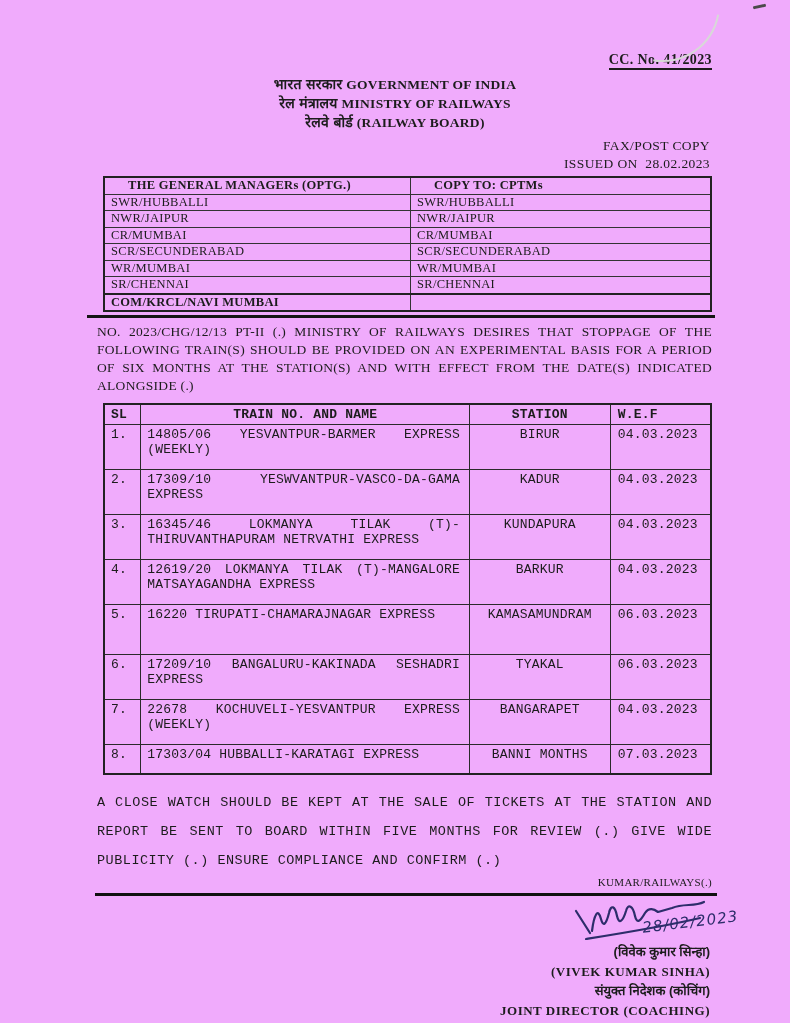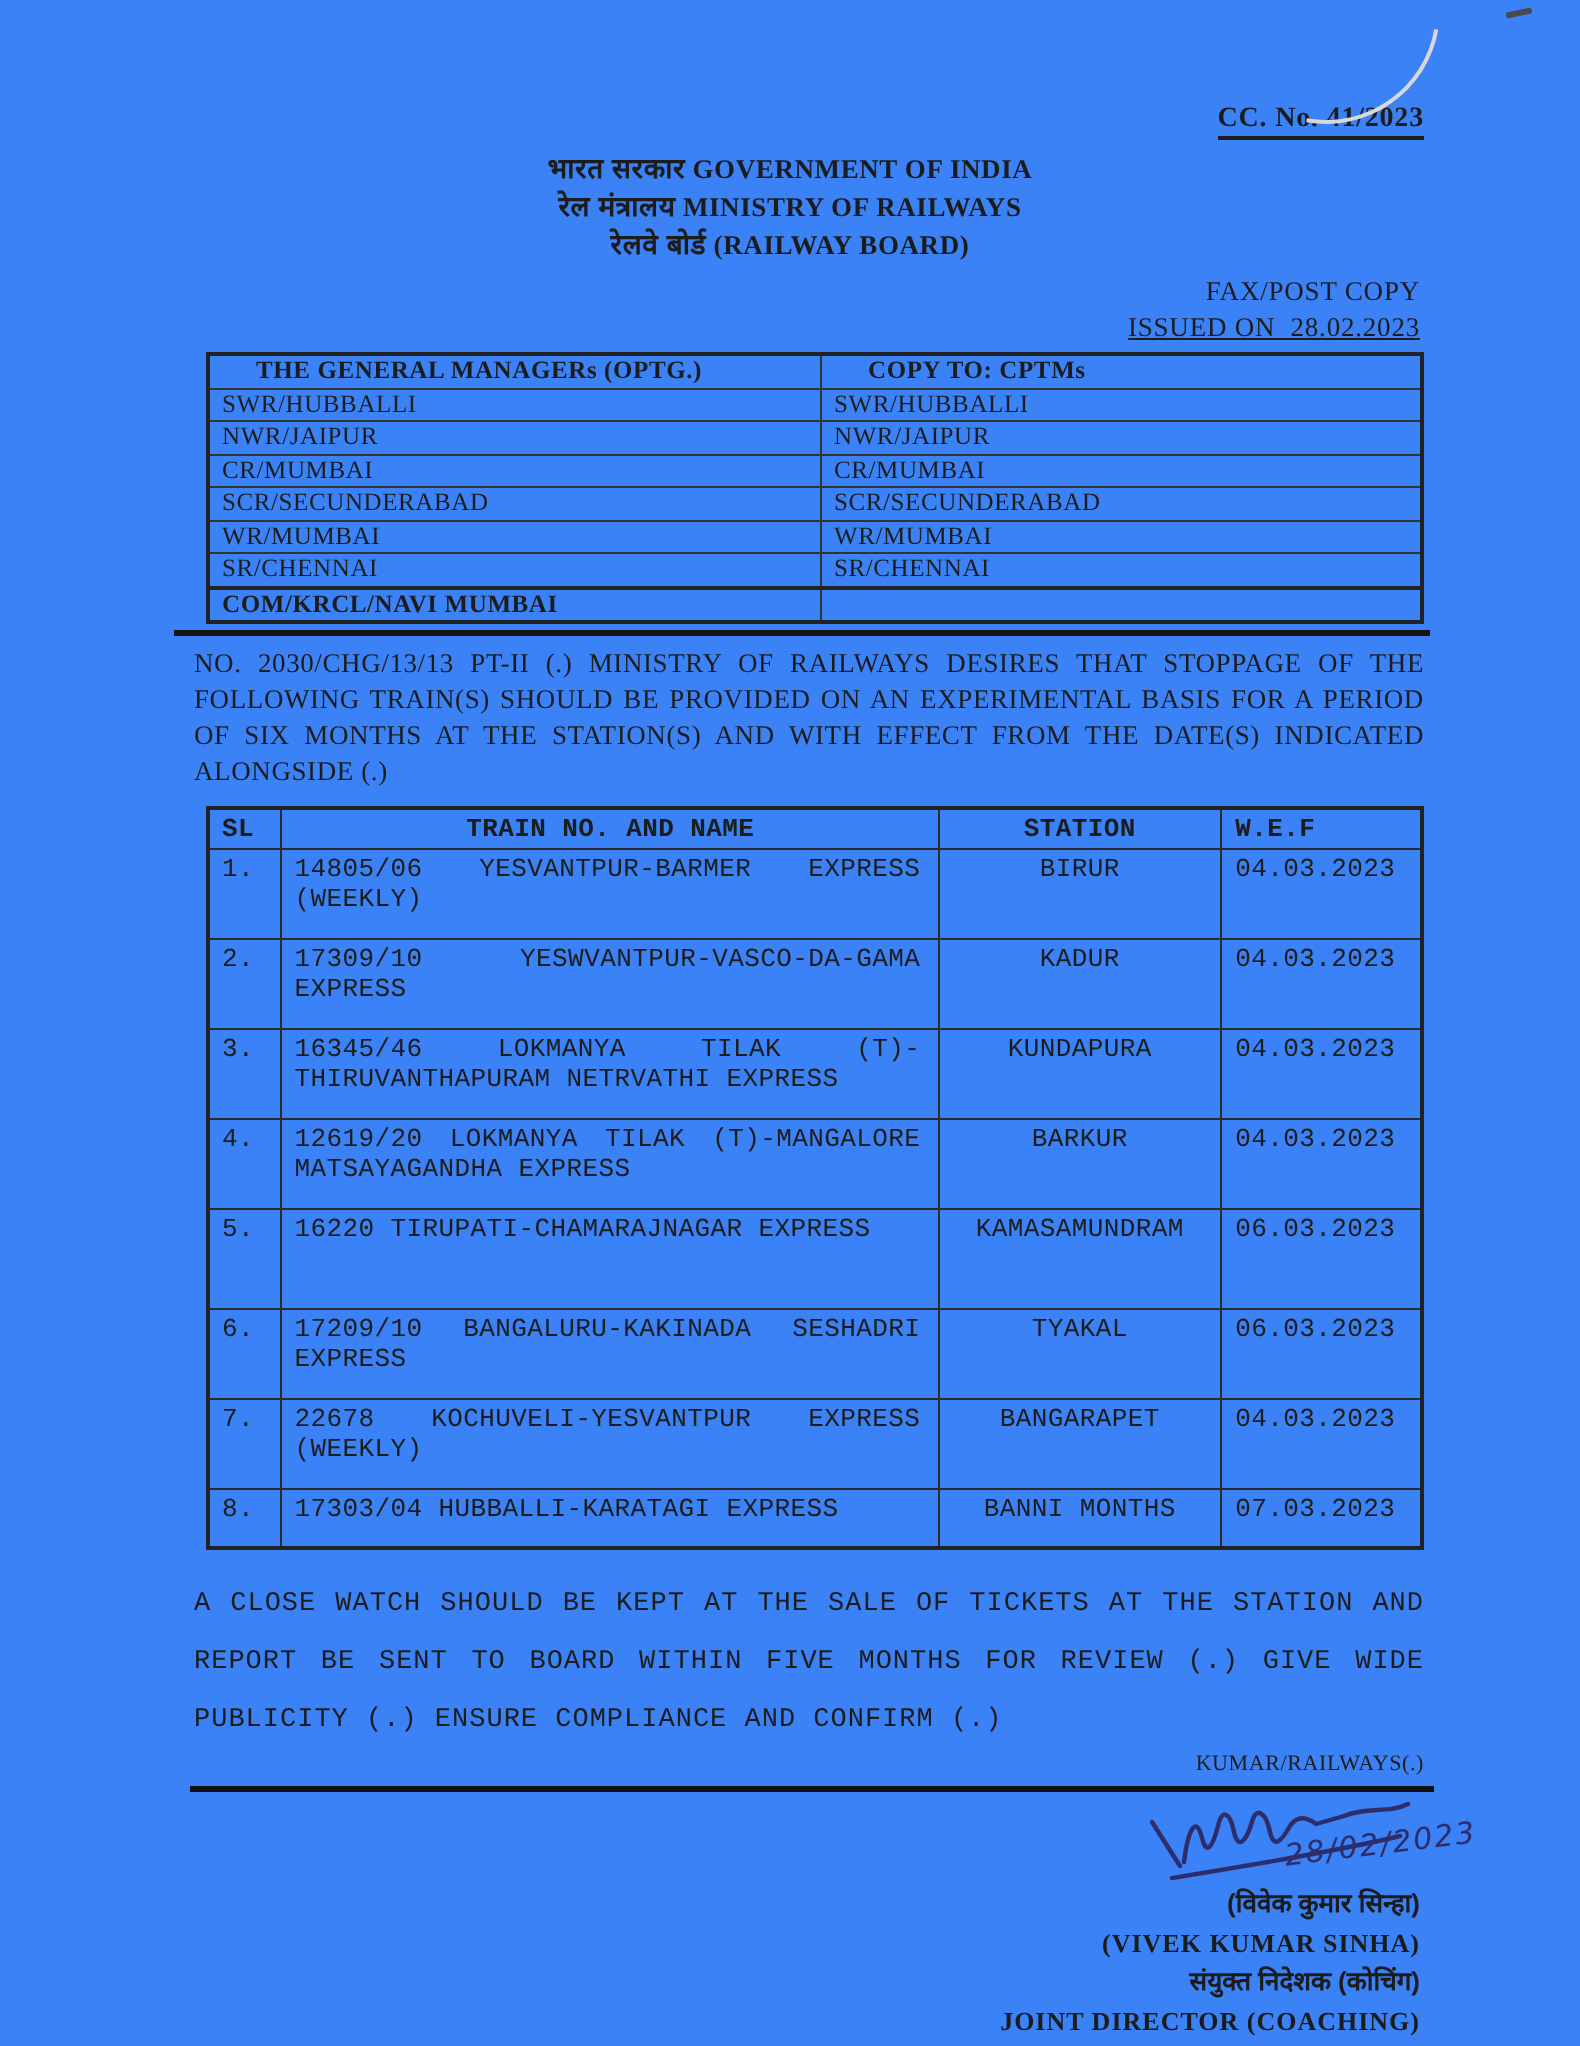--- a/index.html
+++ b/index.html
@@ -1,19 +1,19 @@
 <!DOCTYPE html>
 <html lang="en"><head>
 <meta charset="utf-8">
 <style>
   html,body{margin:0;padding:0;background:#e8e8e8;}
   .page{
     position:relative;
     width:790px;height:1023px;
-    background:#3b82f6;
+    background:#f0abfc;
     font-family:"Liberation Serif","DejaVu Serif",serif;
     color:#1c1c1c;
     overflow:hidden;
     box-sizing:border-box;
   }
   
   .artifact-arc{
     position:absolute;top:-52px;right:70px;width:110px;height:110px;
     border:2px solid #dcdcdc;border-radius:50%;
     border-color:transparent transparent #d8d8d8 transparent;
@@ -30,21 +30,21 @@
     letter-spacing:0.4px;
   }
   .cc-no span{border-bottom:2px solid #1c1c1c;padding-bottom:1px;}
   .letterhead{
     margin-top:7px;text-align:center;font-weight:bold;
     font-size:13.5px;line-height:18px;letter-spacing:0.3px;
   }
   .letterhead .hi{font-family:"Liberation Sans",sans-serif;font-size:14px;}
   .right-lines{ text-align:right;margin-right:80px;font-size:13.5px;letter-spacing:0.4px;}
   .fax-line{margin-top:6px;}
-  .issued-line{white-space:pre-wrap;margin-top:2px;text-decoration:underline;}
+  .issued-line{white-space:pre-wrap;margin-top:2px;}
   table{border-collapse:collapse;}
   .addr-table{
     margin:4px 0 0 103px;width:609px;
     font-size:12.5px;letter-spacing:0.3px;
     border:2px solid #222;
   }
   .addr-table td,.addr-table th{
     border:1px solid #333;
     padding:0 6px;height:15.5px;
     text-align:left;vertical-align:middle;
@@ -159,21 +159,21 @@
         </tr>
         <tr>
           <td>COM/KRCL/NAVI MUMBAI</td>
           <td></td>
         </tr>
       </tbody>
   </table>
 
   <div class="thick-rule"></div>
 
-  <p class="body-para">NO. 2030/CHG/13/13 PT-II (.) MINISTRY OF RAILWAYS DESIRES THAT STOPPAGE OF THE FOLLOWING TRAIN(S) SHOULD BE PROVIDED ON AN EXPERIMENTAL BASIS FOR A PERIOD OF SIX MONTHS AT THE STATION(S) AND WITH EFFECT FROM THE DATE(S) INDICATED ALONGSIDE (.)</p>
+  <p class="body-para">NO. 2023/CHG/12/13 PT-II (.) MINISTRY OF RAILWAYS DESIRES THAT STOPPAGE OF THE FOLLOWING TRAIN(S) SHOULD BE PROVIDED ON AN EXPERIMENTAL BASIS FOR A PERIOD OF SIX MONTHS AT THE STATION(S) AND WITH EFFECT FROM THE DATE(S) INDICATED ALONGSIDE (.)</p>
 
   <table class="train-table">
     <thead>
       <tr>
         <th class="col-sl">SL</th>
         <th class="col-name">TRAIN NO. AND NAME</th>
         <th class="col-station">STATION</th>
         <th class="col-wef">W.E.F</th>
       </tr>
     </thead>

